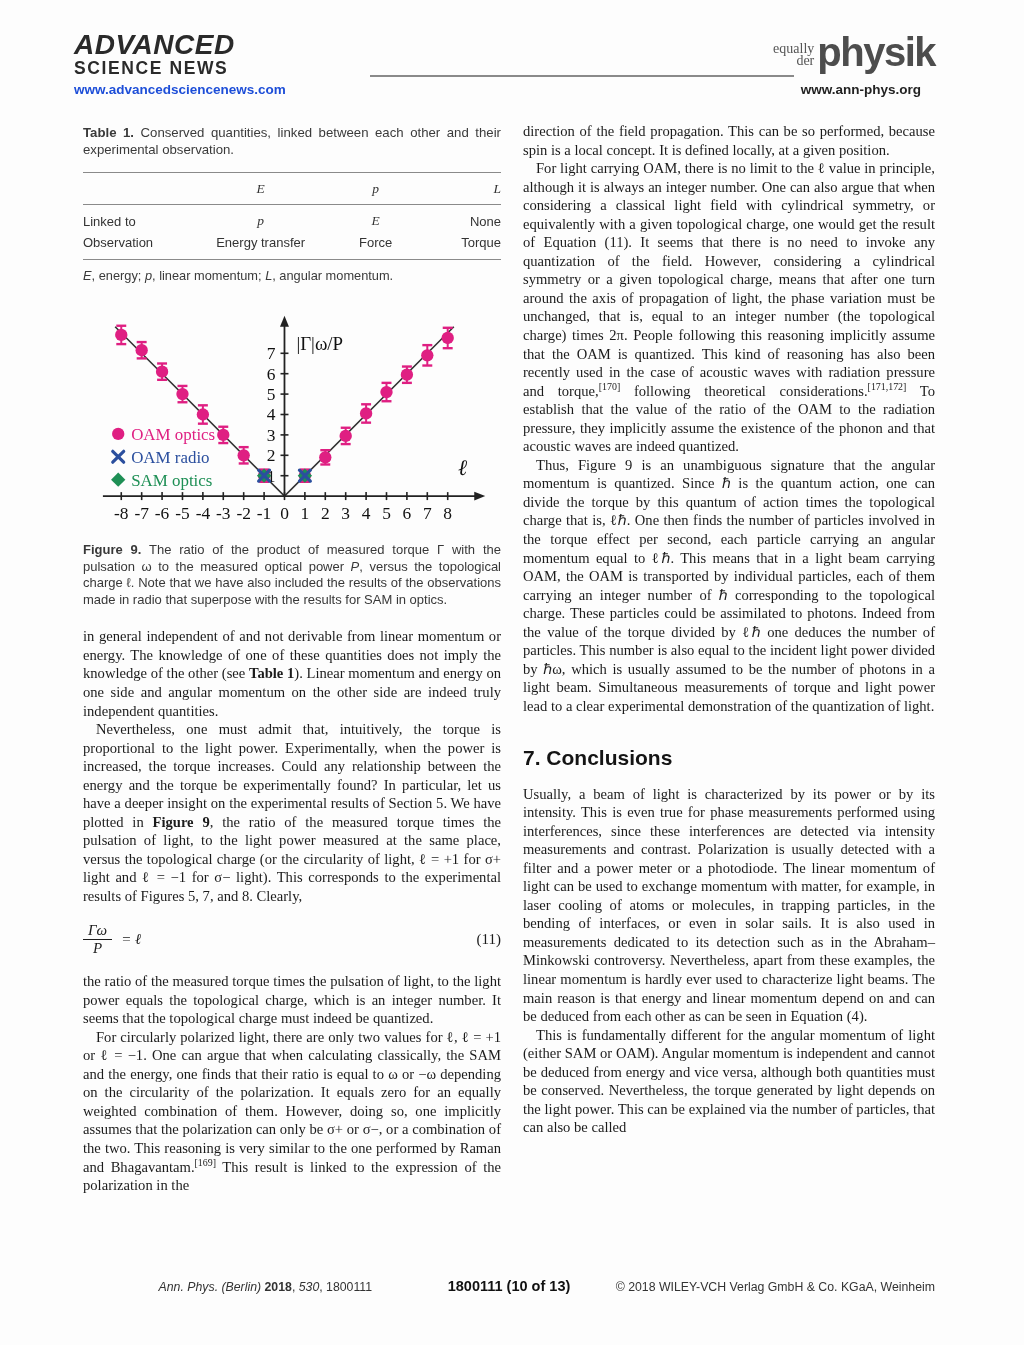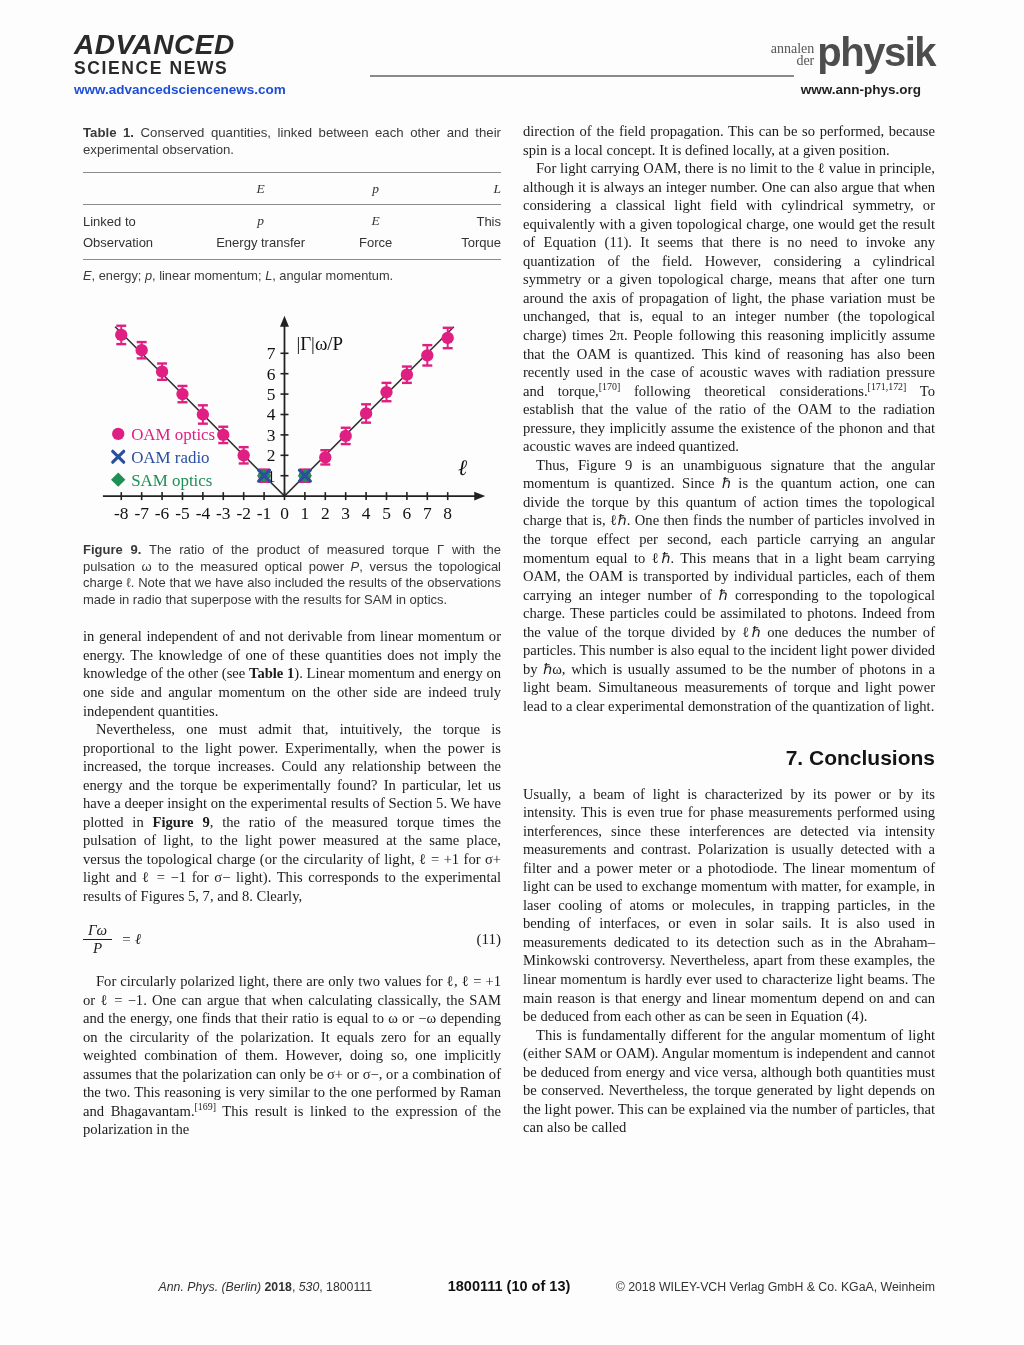--- a/index.html
+++ b/index.html
@@ -60,21 +60,21 @@
   
   .equation{display:flex;align-items:center;margin:17px 0 15px 0;font-size:15px;}
   .frac{display:inline-flex;flex-direction:column;align-items:center;line-height:1.05;}
   .frac .num{padding:0 5px 1px 5px;border-bottom:1.2px solid #1b1b1b;font-style:italic;}
   .frac .den{padding-top:1px;font-style:italic;}
   .rhs{margin-left:9px;font-style:italic;}
   .eqnum{margin-left:auto;}
 
   
   .sec-heading{font-family:"Liberation Sans",sans-serif;font-weight:bold;font-size:21px;
-               color:#141414;margin:30px 0 15px 0;text-align:right;}
+               color:#141414;margin:30px 0 15px 0;}
 
   
   .ftr{position:absolute;left:83px;right:89px;top:1278px;display:flex;align-items:baseline;
        font-family:"Liberation Sans",sans-serif;font-size:12.3px;color:#333;}
   .ft-left{flex:1;text-align:center;}
   .ft-center{flex:0 0 auto;font-weight:bold;font-size:14.5px;color:#111;}
   .ft-right{flex:1;text-align:right;}
 </style>
 </head>
 <body>
@@ -82,21 +82,21 @@
 <div class="page">
 
   <div class="hdr">
     <div class="adv-logo">
       <div class="adv-line1">ADVANCED</div>
       <div class="adv-line2">SCIENCE NEWS</div>
     </div>
     <div class="hdr-rule"></div>
     <div class="ap-logo">
       <div class="ap-small">
-        <span>annalen</span><br>
+        <span>equally</span><br>
         <span>der</span>
       </div>
       <div class="ap-big">physik</div>
     </div>
     <div class="url-left">www.advancedsciencenews.com</div>
     <div class="url-right">www.ann-phys.org</div>
   </div>
 
   <div class="col-left">
     <div class="tbl-caption"><span style="font-weight: bold;">Table 1.</span><span> Conserved quantities, linked between each other and their experimental observation.</span></div>
@@ -108,21 +108,21 @@
           <th class="c2 math">E</th>
           <th class="c3 math">p</th>
           <th class="c4 math">L</th>
         </tr>
       </thead>
       <tbody>
         <tr>
           <td class="c1">Linked to</td>
           <td class="c2 math">p</td>
           <td class="c3 math">E</td>
-          <td class="c4">This</td>
+          <td class="c4">None</td>
         </tr>
         <tr>
           <td class="c1">Observation</td>
           <td class="c2">Energy transfer</td>
           <td class="c3">Force</td>
           <td class="c4">Torque</td>
         </tr>
       </tbody>
     </table>
     <div class="tbl-footnote"><span style="font-style: italic;">E</span><span>, energy; </span><span style="font-style: italic;">p</span><span>, linear momentum; </span><span style="font-style: italic;">L</span><span>, angular momentum.</span></div>
@@ -269,20 +269,21 @@
 
     <div class="equation">
       <span class="frac">
         <span class="num">Γω</span>
         <span class="den">P</span>
       </span>
       <span class="rhs">= ℓ</span>
       <span class="eqnum">(11)</span>
     </div>
 
+    <p class="body"><span>the ratio of the measured torque times the pulsation of light, to the light power equals the topological charge, which is an integer number. It seems that the topological charge must indeed be quantized.</span></p>
     <p class="body indent"><span>For circularly polarized light, there are only two values for ℓ, ℓ = +1 or ℓ = −1. One can argue that when calculating classically, the SAM and the energy, one finds that their ratio is equal to ω or −ω depending on the circularity of the polarization. It equals zero for an equally weighted combination of them. However, doing so, one implicitly assumes that the polarization can only be σ+ or σ−, or a combination of the two. This reasoning is very similar to the one performed by Raman and Bhagavantam.</span><sup>[169]</sup><span> This result is linked to the expression of the polarization in the</span></p>
   </div>
 
   <div class="col-right">
     <p class="body"><span>direction of the field propagation. This can be so performed, because spin is a local concept. It is defined locally, at a given position.</span></p>
     <p class="body indent"><span>For light carrying OAM, there is no limit to the ℓ value in principle, although it is always an integer number. One can also argue that when considering a classical light field with cylindrical symmetry, or equivalently with a given topological charge, one would get the result of Equation (11). It seems that there is no need to invoke any quantization of the field. However, considering a cylindrical symmetry or a given topological charge, means that after one turn around the axis of propagation of light, the phase variation must be unchanged, that is, equal to an integer number (the topological charge) times 2π. People following this reasoning implicitly assume that the OAM is quantized. This kind of reasoning has also been recently used in the case of acoustic waves with radiation pressure and torque,</span><sup>[170]</sup><span> following theoretical considerations.</span><sup>[171,172]</sup><span> To establish that the value of the ratio of the OAM to the radiation pressure, they implicitly assume the existence of the phonon and that acoustic waves are indeed quantized.</span></p>
     <p class="body indent"><span>Thus, Figure 9 is an unambiguous signature that the angular momentum is quantized. Since ℏ is the quantum action, one can divide the torque by this quantum of action times the topological charge that is, ℓℏ. One then finds the number of particles involved in the torque effect per second, each particle carrying an angular momentum equal to ℓℏ. This means that in a light beam carrying OAM, the OAM is transported by individual particles, each of them carrying an integer number of ℏ corresponding to the topological charge. These particles could be assimilated to photons. Indeed from the value of the torque divided by ℓℏ one deduces the number of particles. This number is also equal to the incident light power divided by ℏω, which is usually assumed to be the number of photons in a light beam. Simultaneous measurements of torque and light power lead to a clear experimental demonstration of the quantization of light.</span></p>
     <h2 class="sec-heading">7. Conclusions</h2>
     <p class="body"><span>Usually, a beam of light is characterized by its power or by its intensity. This is even true for phase measurements performed using interferences, since these interferences are detected via intensity measurements and contrast. Polarization is usually detected with a filter and a power meter or a photodiode. The linear momentum of light can be used to exchange momentum with matter, for example, in laser cooling of atoms or molecules, in trapping particles, in the bending of interfaces, or even in solar sails. It is also used in measurements dedicated to its detection such as in the Abraham–Minkowski controversy. Nevertheless, apart from these examples, the linear momentum is hardly ever used to characterize light beams. The main reason is that energy and linear momentum depend on and can be deduced from each other as can be seen in Equation (4).</span></p>
     <p class="body indent"><span>This is fundamentally different for the angular momentum of light (either SAM or OAM). Angular momentum is independent and cannot be deduced from energy and vice versa, although both quantities must be conserved. Nevertheless, the torque generated by light depends on the light power. This can be explained via the number of particles, that can also be called</span></p>

